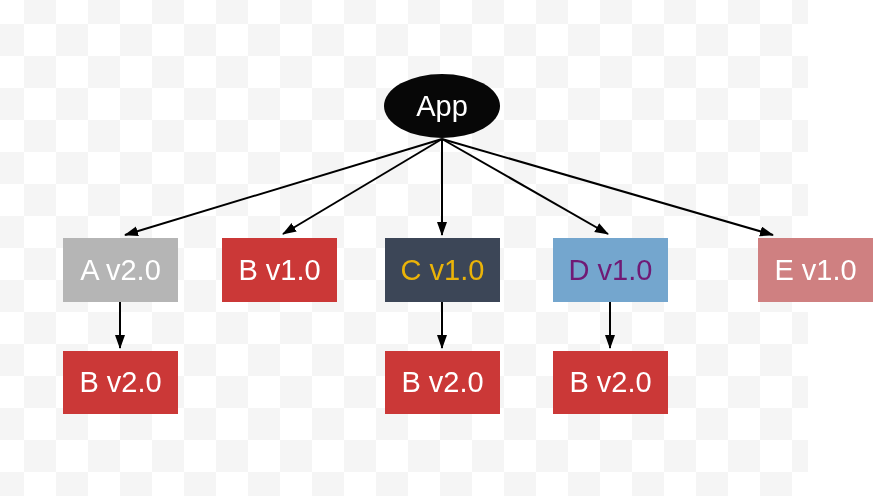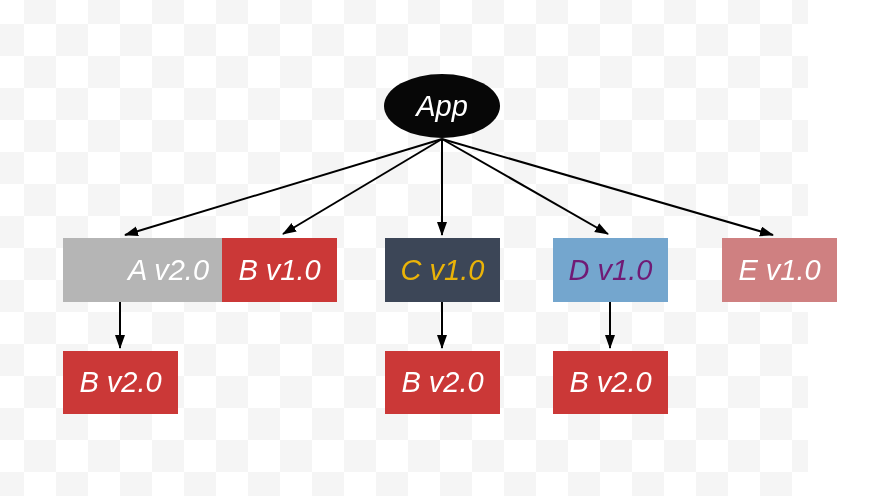--- a/index.html
+++ b/index.html
@@ -11,21 +11,20 @@
     overflow: hidden;
   }
   .canvas {
     position: relative;
     width: 808px;
     height: 496px;
     
     background: repeating-conic-gradient(#f5f5f5 0% 25%, #ffffff 0% 50%);
     background-size: 64px 64px;
     background-position: -8px -8px;
-    font-style: italic;
   }
   .edge-layer {
     position: absolute;
     left: 0;
     top: 0;
     width: 888px;
     height: 496px;
     pointer-events: none;
   }
   .node {
@@ -43,21 +42,21 @@
     top: 74px;
     width: 116px;
     height: 64px;
     border-radius: 50%;
   }
   .node-box {
     width: 115px;
     height: 64px;
   }
   
-  .pos-a  { left: 63px;  top: 238px; padding-left: 48px; }
+  .pos-a  { left: 63px;  top: 238px; }
   .pos-b  { left: 222px; top: 238px; text-align: center; }
   .pos-c  { left: 385px; top: 238px; }
   .pos-d  { left: 553px; top: 238px; }
   .pos-e  { left: 722px; top: 238px; }
   
   .pos-b2l { left: 63px;  top: 351px; height: 63px; }
   .pos-b2m { left: 385px; top: 351px; height: 63px; }
   .pos-b2r { left: 553px; top: 351px; height: 63px; }
 </style>
 </head>
@@ -94,21 +93,21 @@
   </div>
 
   <div class="node node-box pos-c" style="background-color: rgb(60, 70, 87); color: #eab308;">
     <span>C v1.0</span>
   </div>
 
   <div class="node node-box pos-d" style="background-color: rgb(116, 166, 206); color: #701a75;">
     <span>D v1.0</span>
   </div>
 
-  <div class="node node-box pos-e" style="background-color: rgb(207, 128, 129); color: rgb(255, 255, 255);">
+  <div class="node node-box pos-e" style="background-color: rgb(207, 128, 129); color: rgb(255, 255, 255); margin-left: 36px;">
     <span>E v1.0</span>
   </div>
 
   <div class="node node-box pos-b2l" style="background-color: rgb(203, 56, 55); color: rgb(255, 255, 255);">
     <span>B v2.0</span>
   </div>
 
   <div class="node node-box pos-b2m" style="background-color: rgb(203, 56, 55); color: rgb(255, 255, 255);">
     <span>B v2.0</span>
   </div>

